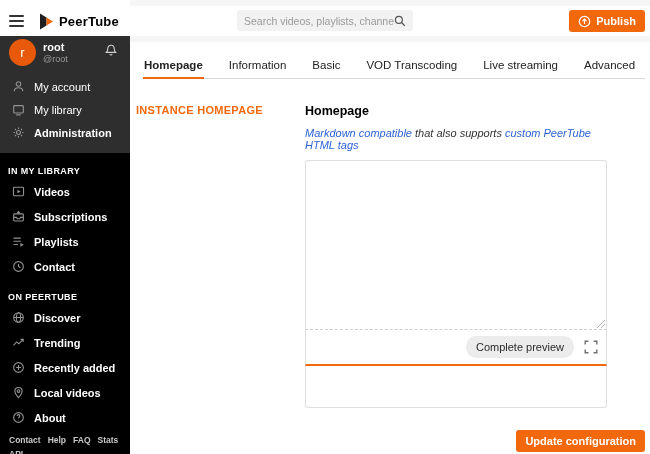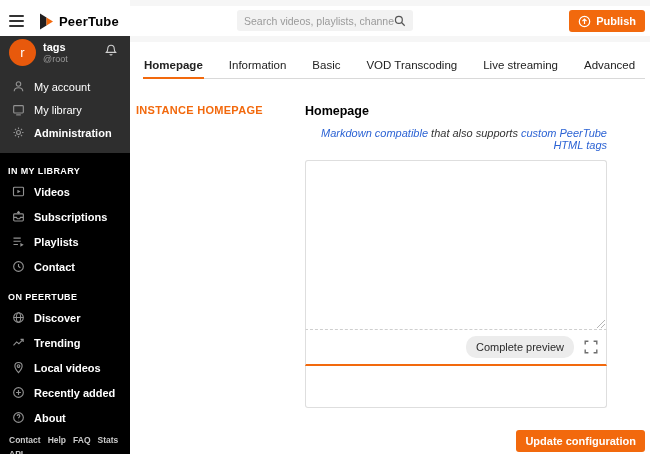--- a/index.html
+++ b/index.html
@@ -58,21 +58,21 @@
   .subtab { font-size:11.5px; color:#222; padding:4px 1px 7px; position:relative; cursor:pointer; }
   .subtab.active { font-weight:700; }
   .subtab.active::after { content:""; position:absolute; left:0; right:0; bottom:-1px;
     height:2px; background:#F2690D; }
 
   .content-grid { display:flex; margin-top:25px; }
   .label-col { width:175px; padding-left:6px; }
   .section-label { font-size:11px; font-weight:700; color:#F2690D; letter-spacing:.3px; }
   .form-col { width:302px; }
   .field-label { font-size:12.5px; font-weight:700; color:#000; }
-  .help { font-size:11px; font-style:italic; color:#333; margin-top:9px;text-align:right; }
+  .help { font-size:11px; font-style:italic; color:#333; margin-top:9px; }
   .help a { color:#2c63d4; text-decoration:none; cursor:pointer; }
 
   .editor { margin-top:9px; }
   .ta-wrap { position:relative; }
   .ta-wrap textarea { display:block; width:100%; height:170px; border:1px solid #dedede;
     border-bottom:1px dashed #cfcfcf; border-radius:3px 3px 0 0; resize:none; outline:none;
     font-family:inherit; font-size:12px; padding:6px; }
   .resize-handle { position:absolute; right:2px; bottom:2px; width:9px; height:9px;
     background:repeating-linear-gradient(135deg,#b5b5b5 0 1px,transparent 1px 3.2px);
     clip-path:polygon(100% 0,100% 100%,0 100%); cursor:nwse-resize; }
@@ -120,21 +120,21 @@
   </button>
 </header>
 
 <aside class="sidebar">
   <div class="sidebar-top">
     <div class="user-row">
       <div class="avatar">
         <span>r</span>
       </div>
       <div class="user-names">
-        <div class="user-name">tags</div>
+        <div class="user-name">root</div>
         <div class="user-handle">@root</div>
       </div>
       <div class="bell-wrap">
         <svg width="14" height="15" viewBox="0 0 14 15" fill="none" stroke="#cfcfcf" stroke-width="1.1">
           <path d="M7 2.2 C5.1 2.2 3.8 3.6 3.8 5.6 C3.8 8 2.9 8.9 2.4 9.4 H11.6 C11.1 8.9 10.2 8 10.2 5.6 C10.2 3.6 8.9 2.2 7 2.2 Z"></path>
           <path d="M5.8 11.2 a1.3 1.3 0 0 0 2.4 0"></path>
         </svg>
       </div>
     </div>
     <div class="acct-item">
@@ -221,34 +221,34 @@
       <svg width="13" height="13" viewBox="0 0 14 14" fill="none" stroke="currentColor" stroke-width="1.2">
         <polyline points="1.6,10 5,6.4 7.4,8.4 12,3.6"></polyline>
         <polyline points="9.2,3.6 12,3.6 12,6.4"></polyline>
       </svg>
     </span>
     <span>Trending</span>
   </div>
   <div class="side-item">
     <span class="side-icon">
       <svg width="13" height="13" viewBox="0 0 14 14" fill="none" stroke="currentColor" stroke-width="1.2">
+        <circle cx="7" cy="7" r="5.2"></circle>
+        <path d="M7 4.4 V9.6 M4.4 7 H9.6"></path>
+      </svg>
+    </span>
+    <span>Recently added</span>
+  </div>
+  <div class="side-item">
+    <span class="side-icon">
+      <svg width="13" height="13" viewBox="0 0 14 14" fill="none" stroke="currentColor" stroke-width="1.2">
         <path d="M7 1.6 C4.8 1.6 3.1 3.3 3.1 5.5 C3.1 8.4 7 12.6 7 12.6 C7 12.6 10.9 8.4 10.9 5.5 C10.9 3.3 9.2 1.6 7 1.6 Z"></path>
         <circle cx="7" cy="5.5" r="1.4"></circle>
       </svg>
     </span>
     <span>Local videos</span>
-  </div>
-  <div class="side-item">
-    <span class="side-icon">
-      <svg width="13" height="13" viewBox="0 0 14 14" fill="none" stroke="currentColor" stroke-width="1.2">
-        <circle cx="7" cy="7" r="5.2"></circle>
-        <path d="M7 4.4 V9.6 M4.4 7 H9.6"></path>
-      </svg>
-    </span>
-    <span>Recently added</span>
   </div>
 
   <div class="spacer"></div>
 
   <div class="side-item">
     <span class="side-icon">
       <svg width="13" height="13" viewBox="0 0 14 14" fill="none" stroke="currentColor" stroke-width="1.2">
         <circle cx="7" cy="7" r="5.2"></circle>
         <path d="M5.6 5.4 C5.6 4.5 6.2 3.9 7 3.9 C7.8 3.9 8.4 4.5 8.4 5.3 C8.4 6.4 7 6.6 7 7.8"></path>
         <path d="M7 9.6 V9.9"></path>

